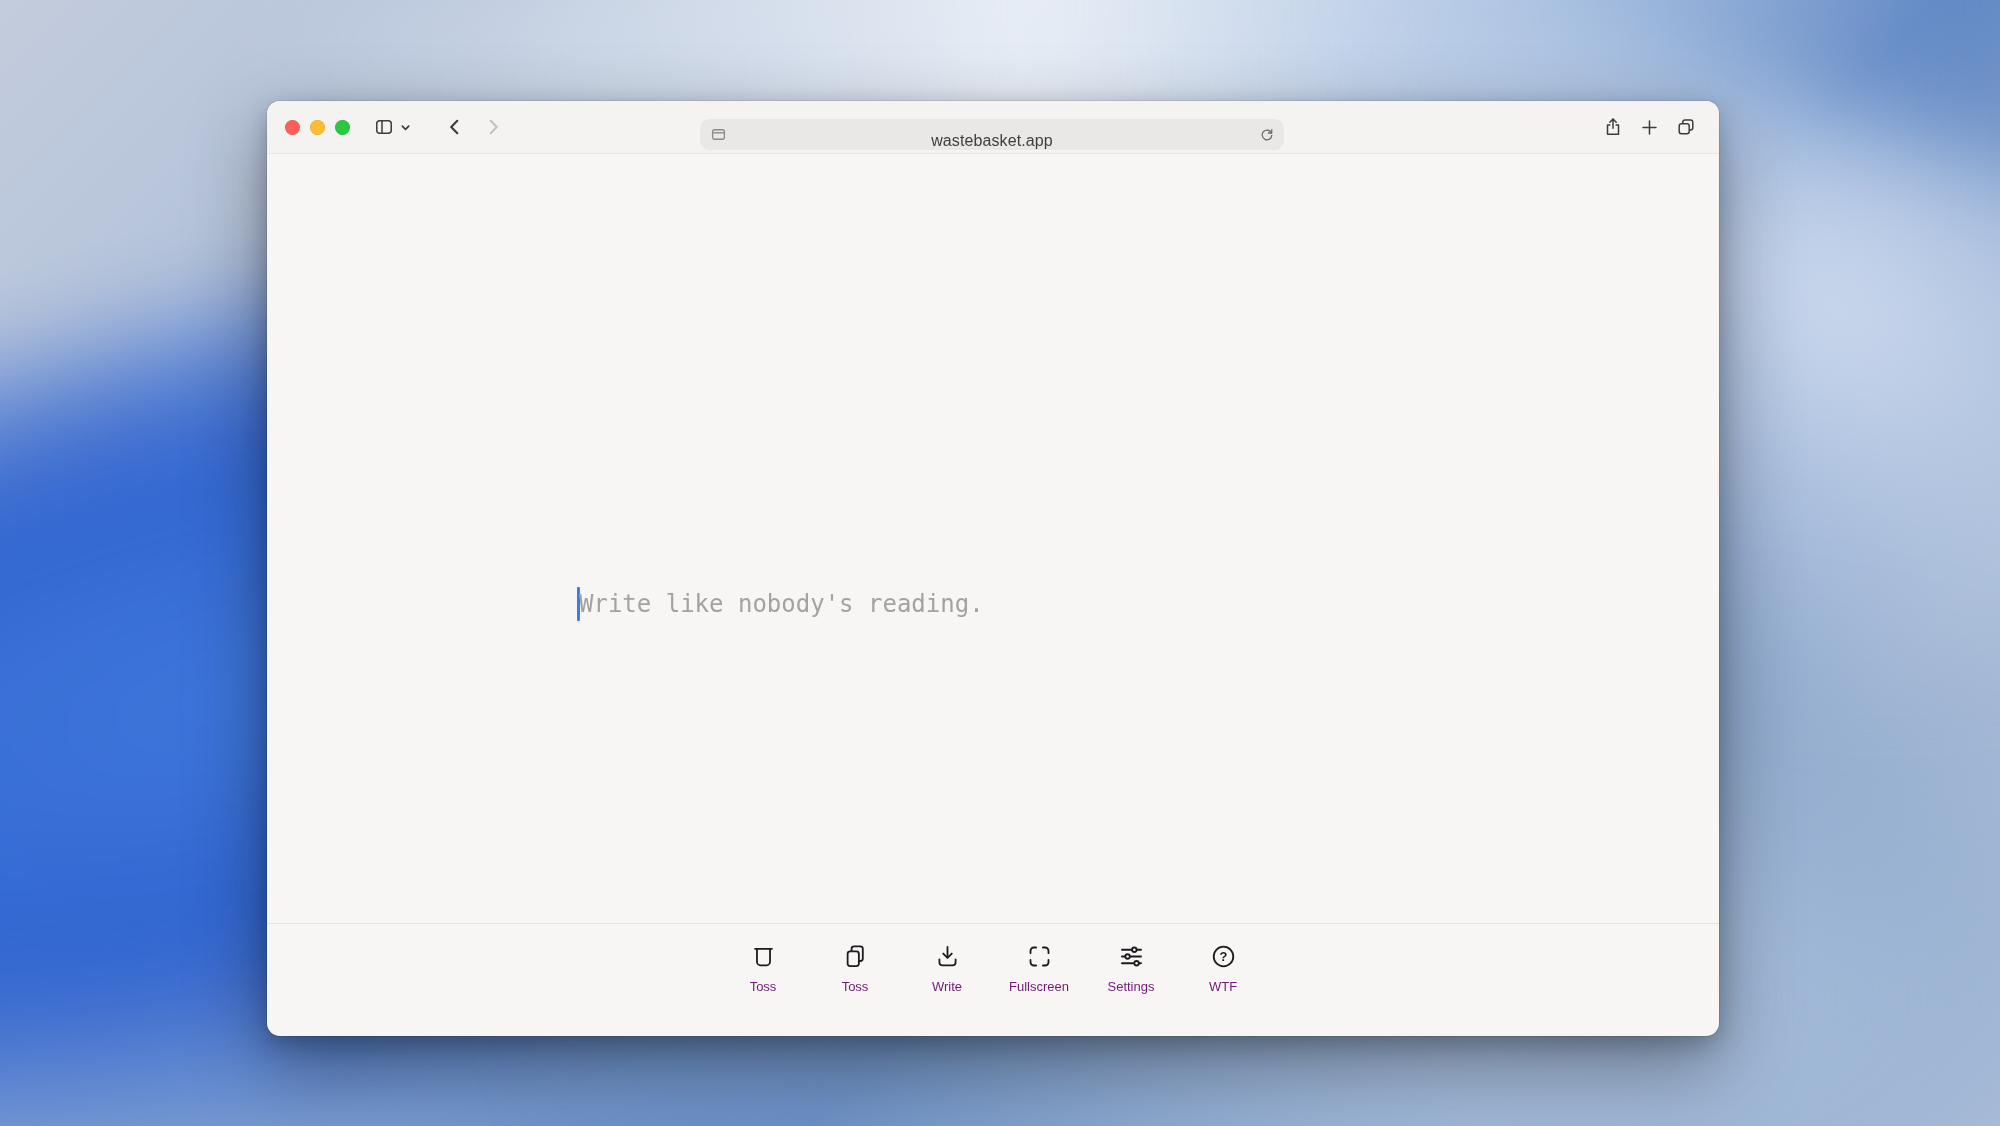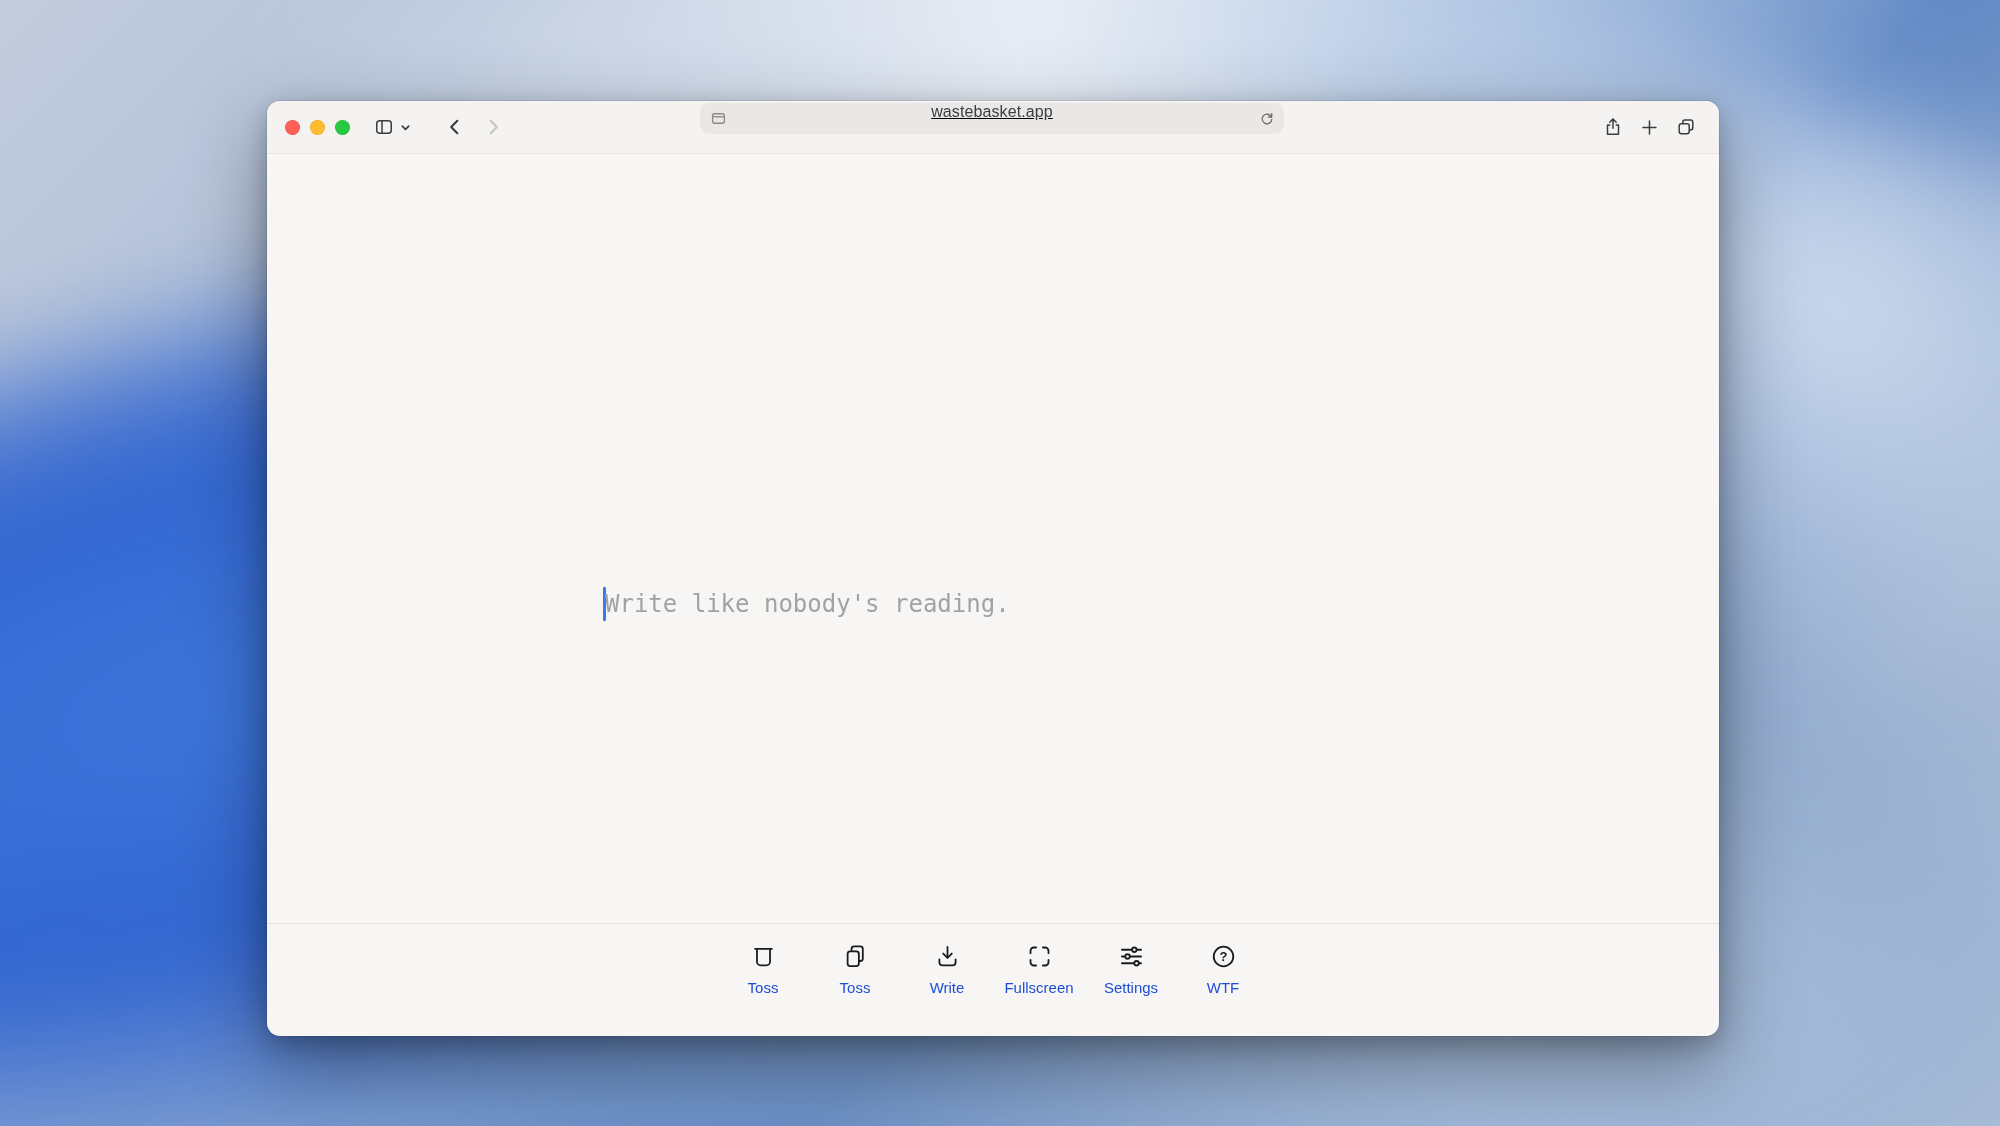--- a/index.html
+++ b/index.html
@@ -55,51 +55,51 @@
   }
   .chrome-btn svg{display:block;}
   .btn-sidebar{left:96px;width:58px;}
   .btn-back{left:172px;}
   .btn-forward{left:210px;color:#c4c2c0;}
   .btn-share{right:90px;}
   .btn-plus{right:54px;}
   .btn-tabs{right:17px;}
 
   .addressbar{
-    position:absolute;left:433px;top:2px;width:584px;height:31px;
-    background:#eae8e6;border-radius:9px;display:flex;align-items:flex-start;justify-content:center;text-decoration:underline;
+    position:absolute;left:433px;top:18px;width:584px;height:31px;
+    background:#eae8e6;border-radius:9px;display:flex;align-items:flex-end;justify-content:center;
   }
   .addressbar .url{font-size:16px;color:#3e3e3e;letter-spacing:.1px;}
   .addr-icon{position:absolute;left:10px;top:0;height:31px;display:flex;align-items:center;color:#8c8a88;}
   .reload-icon{position:absolute;right:9px;top:0;height:31px;display:flex;align-items:center;color:#6f6d6b;cursor:default;}
 
   
   .editor{position:absolute;left:0;right:0;top:52px;bottom:114px;border-radius:0;cursor:text;}
   .placeholder-line{
     position:absolute;left:310px;top:433px;height:36px;
-    display:flex;align-items:center;margin-left:26px;
+    display:flex;align-items:center;
   }
   .caret{width:3px;height:34px;background:#3b7bf0;border-radius:1px;}
   .placeholder-text{
     font-family:"DejaVu Sans Mono",monospace;font-size:24px;color:#a2a2a2;
     margin-left:-1px;white-space:pre;
   }
 
   
   .bottombar{
     position:absolute;left:0;right:0;bottom:0;height:113px;
     border-top:1px solid #e5e3e1;border-radius:0 0 13px 13px;
     display:flex;justify-content:center;align-items:flex-start;padding-top:19px;box-sizing:border-box;
   }
   .tool-item{
     width:92px;display:flex;flex-direction:column;align-items:center;gap:9px;
     color:#1c1c1e;cursor:default;
   }
   .tool-item svg{display:block;}
-  .tool-label{font-size:15px;color:#1d4ed8;}
+  .tool-label{font-size:13px;color:#701a75;}
 </style>
 </head>
 <body>
 
 <div class="wave wave-light-band"></div>
 <div class="wave wave-deep-blue"></div>
 <div class="wave wave-bottom-glow"></div>
 <div class="wave wave-right-sweep"></div>
 
 <div class="window">

